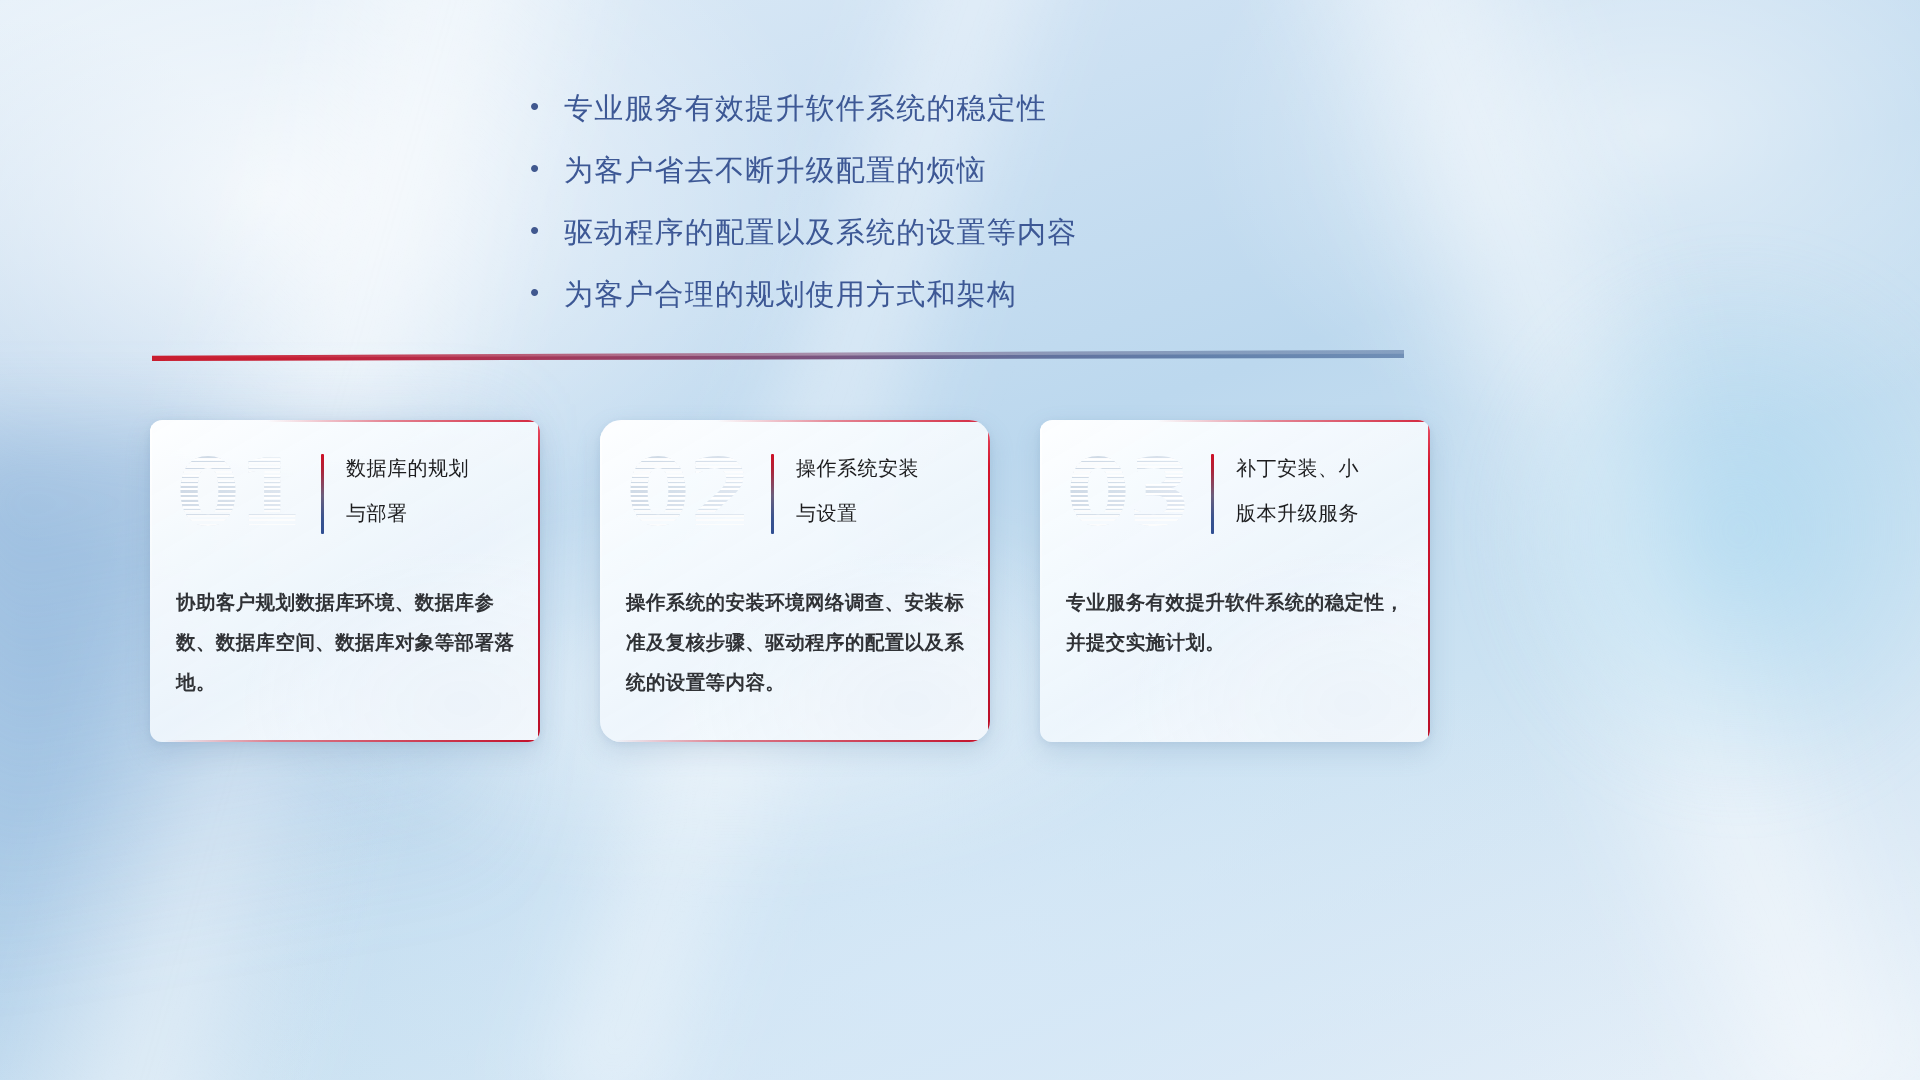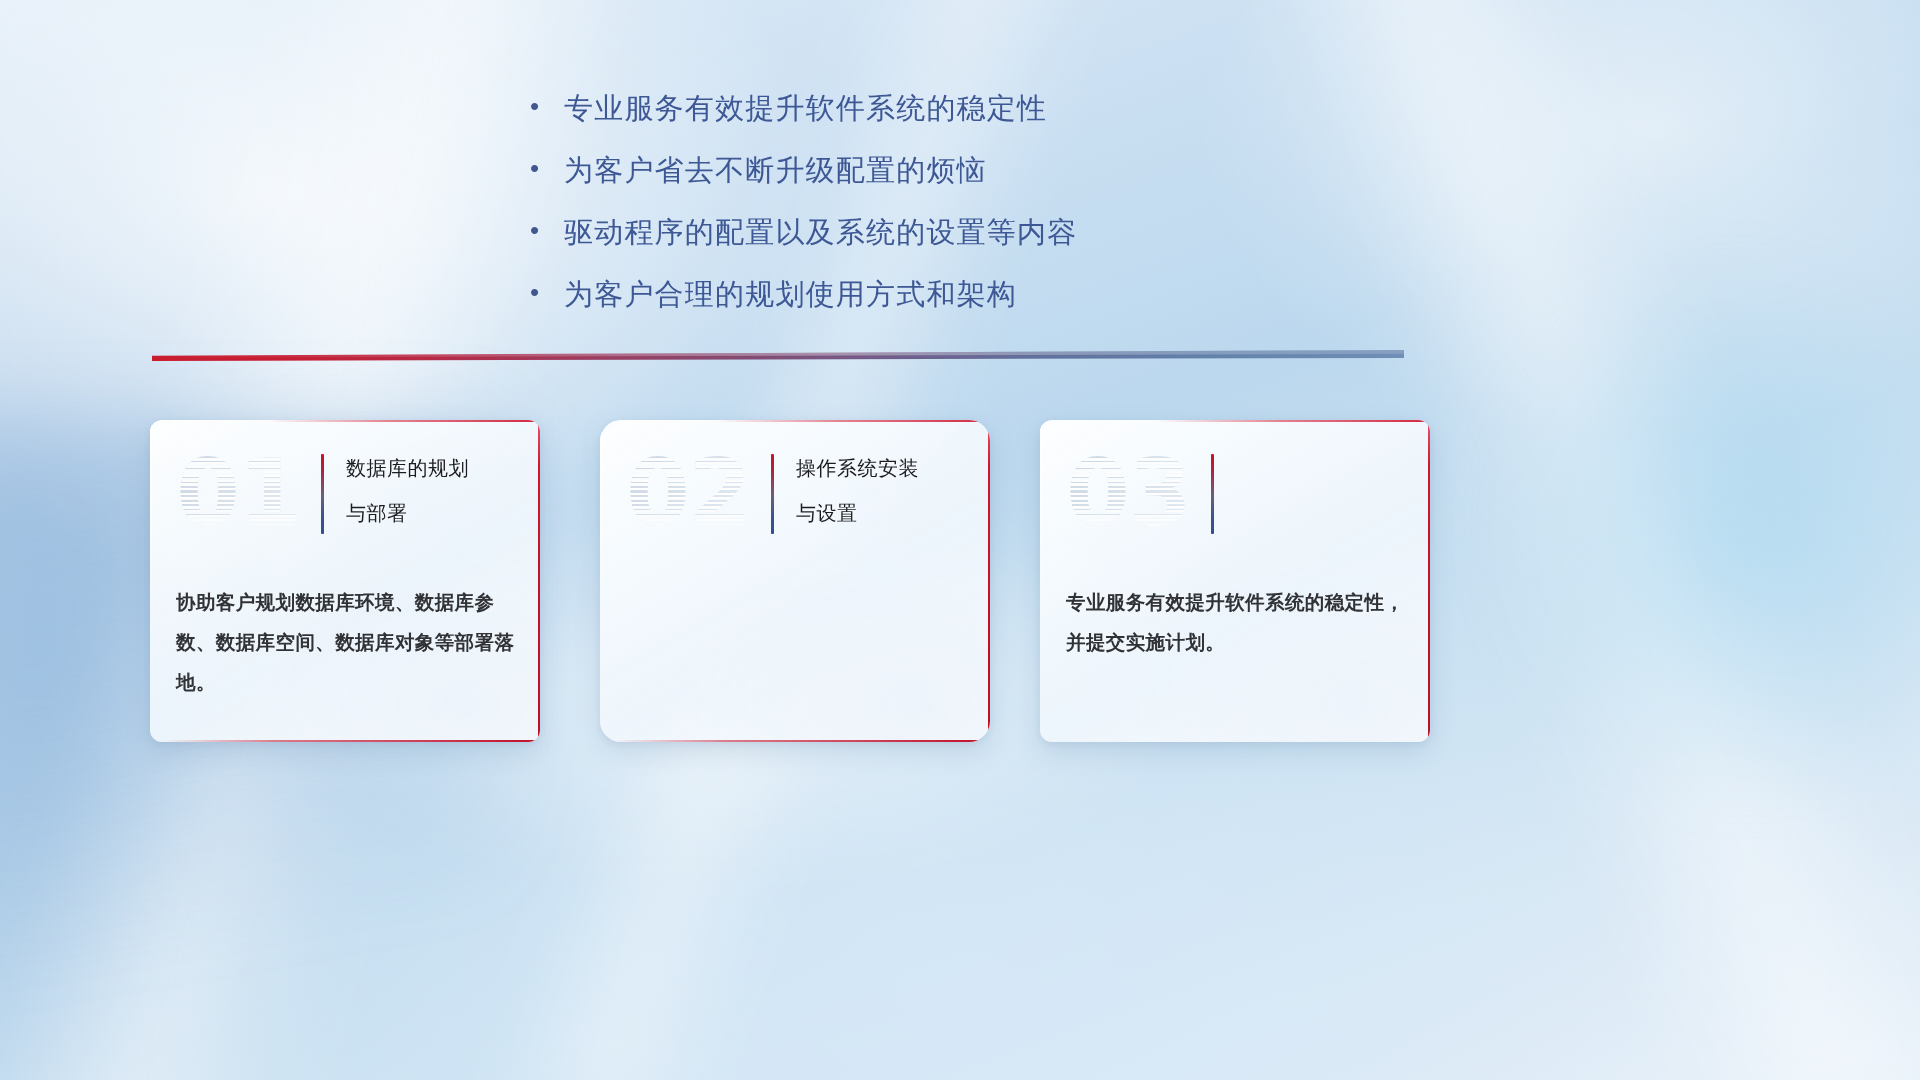--- a/index.html
+++ b/index.html
@@ -219,30 +219,35 @@
       <div class="redline-b"></div>
       <div class="head">
         <div class="watermark-base">02</div>
         <div class="watermark">02</div>
         <div class="vbar"></div>
         <div class="ctitle">
           <span>操作系统安装</span><br>
           <span>与设置</span>
         </div>
       </div>
+      <div class="cbody">操作系统的安装环境网络调查、安装标准及复核步骤、驱动程序的配置以及系统的设置等内容。</div>
     </div>
 
     <div class="card no-bottom" style="left:890px;">
       <div class="whiteline-l"></div>
       <div class="redline-t"></div>
       <div class="redline-r"></div>
 
       <div class="head">
         <div class="watermark-base">03</div>
         <div class="watermark">03</div>
         <div class="vbar"></div>
+        <div class="ctitle">
+          <span>补丁安装、小</span><br>
+          <span>版本升级服务</span>
+        </div>
       </div>
       <div class="cbody">专业服务有效提升软件系统的稳定性，并提交实施计划。</div>
     </div>
 
   </div>
 
 </div>
 
 </body></html>

